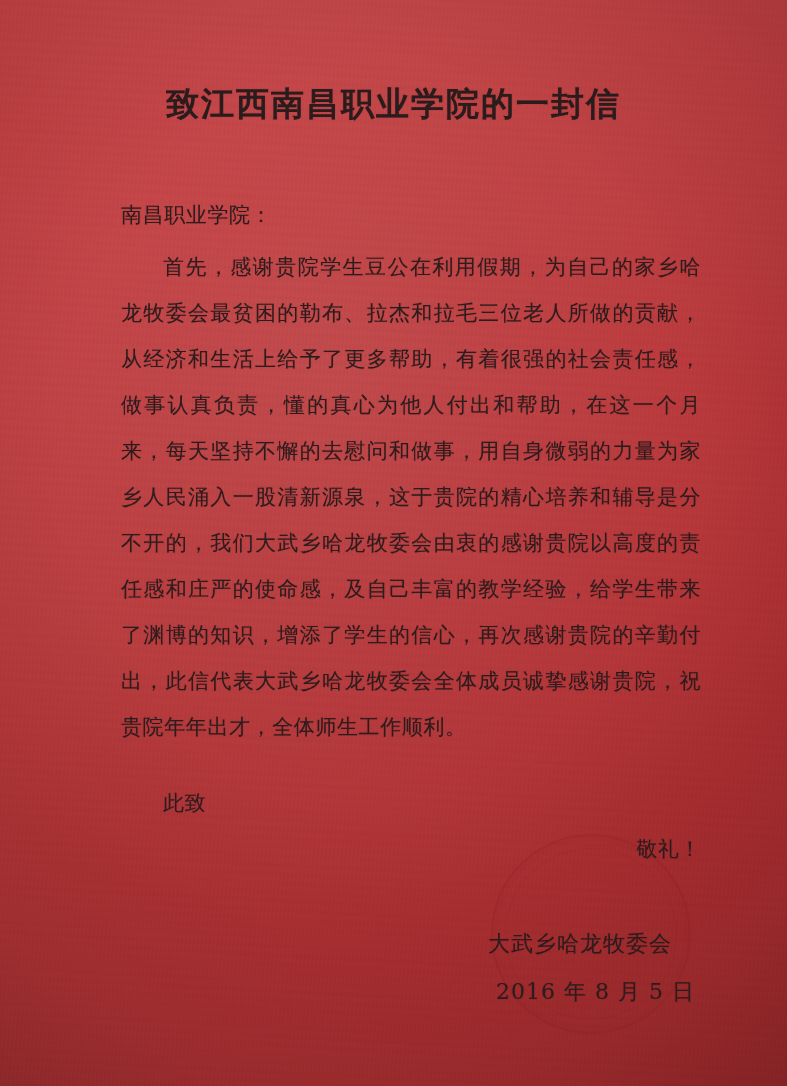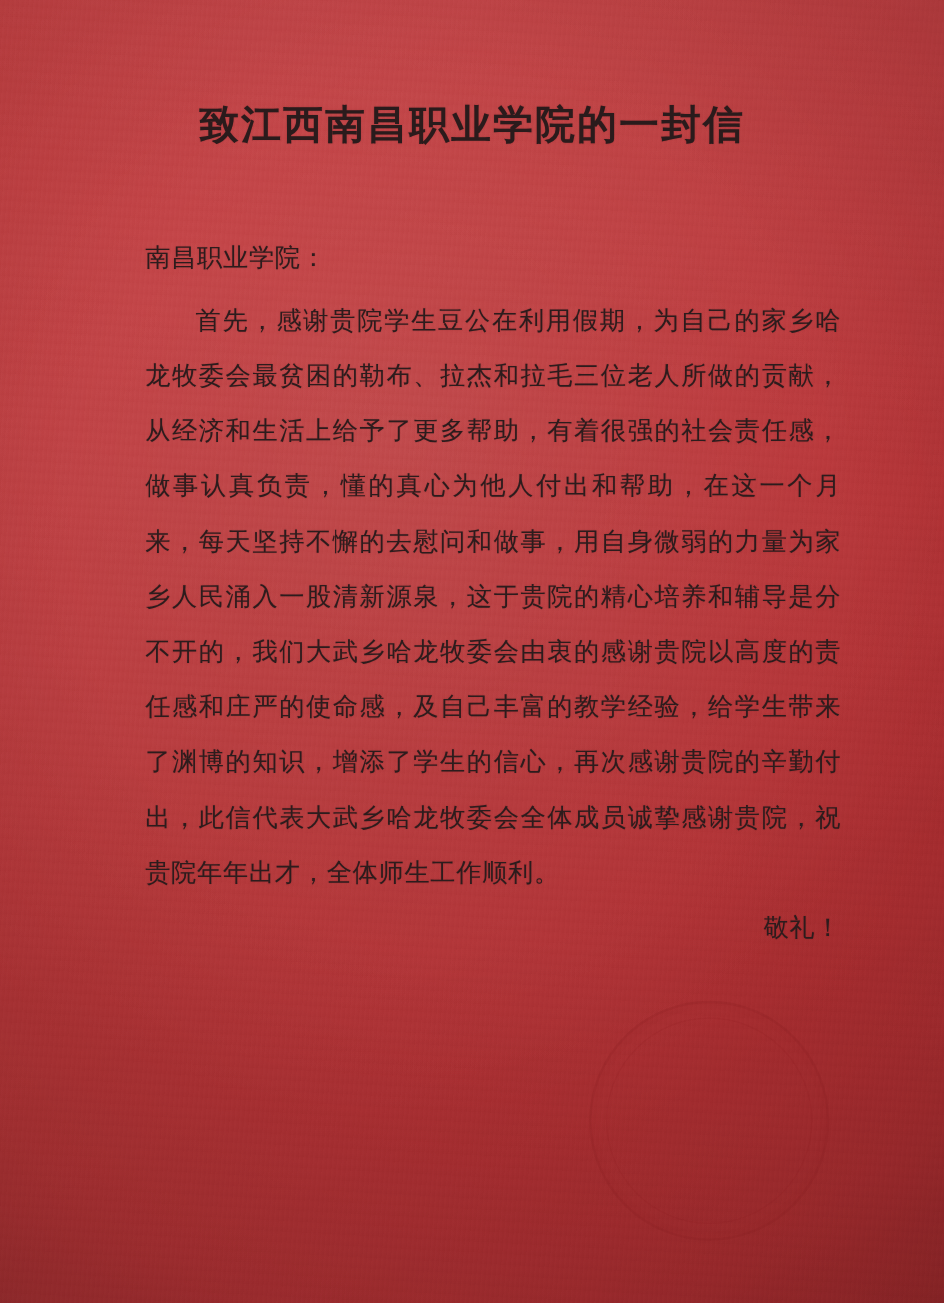--- a/index.html
+++ b/index.html
@@ -151,19 +151,24 @@
 
   <div class="sheet">
 
     <div class="title">致江西南昌职业学院的一封信</div>
 
     <div class="body-block">
       <p class="salutation">南昌职业学院：</p>
 
       <p class="para">首先，感谢贵院学生豆公在利用假期，为自己的家乡哈龙牧委会最贫困的勒布、拉杰和拉毛三位老人所做的贡献，从经济和生活上给予了更多帮助，有着很强的社会责任感，做事认真负责，懂的真心为他人付出和帮助，在这一个月来，每天坚持不懈的去慰问和做事，用自身微弱的力量为家乡人民涌入一股清新源泉，这于贵院的精心培养和辅导是分不开的，我们大武乡哈龙牧委会由衷的感谢贵院以高度的责任感和庄严的使命感，及自己丰富的教学经验，给学生带来了渊博的知识，增添了学生的信心，再次感谢贵院的辛勤付出，此信代表大武乡哈龙牧委会全体成员诚挚感谢贵院，祝贵院年年出才，全体师生工作顺利。</p>
 
+      <p class="closing-1">此致</p>
 
       <p class="closing-2">敬礼！</p>
     </div>
 
+    <div class="signature">
+      <div class="sig-org">大武乡哈龙牧委会</div>
+      <div class="sig-date">2016 年 8 月 5 日</div>
+    </div>
 
   </div>
 </div>
 
 </body></html>

